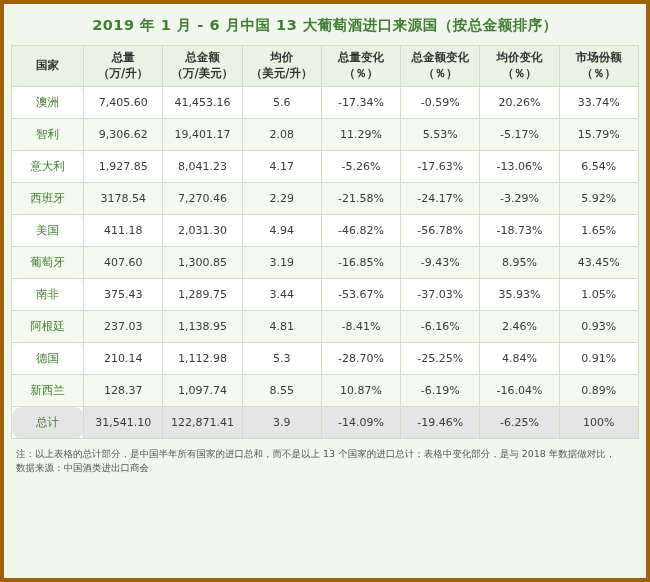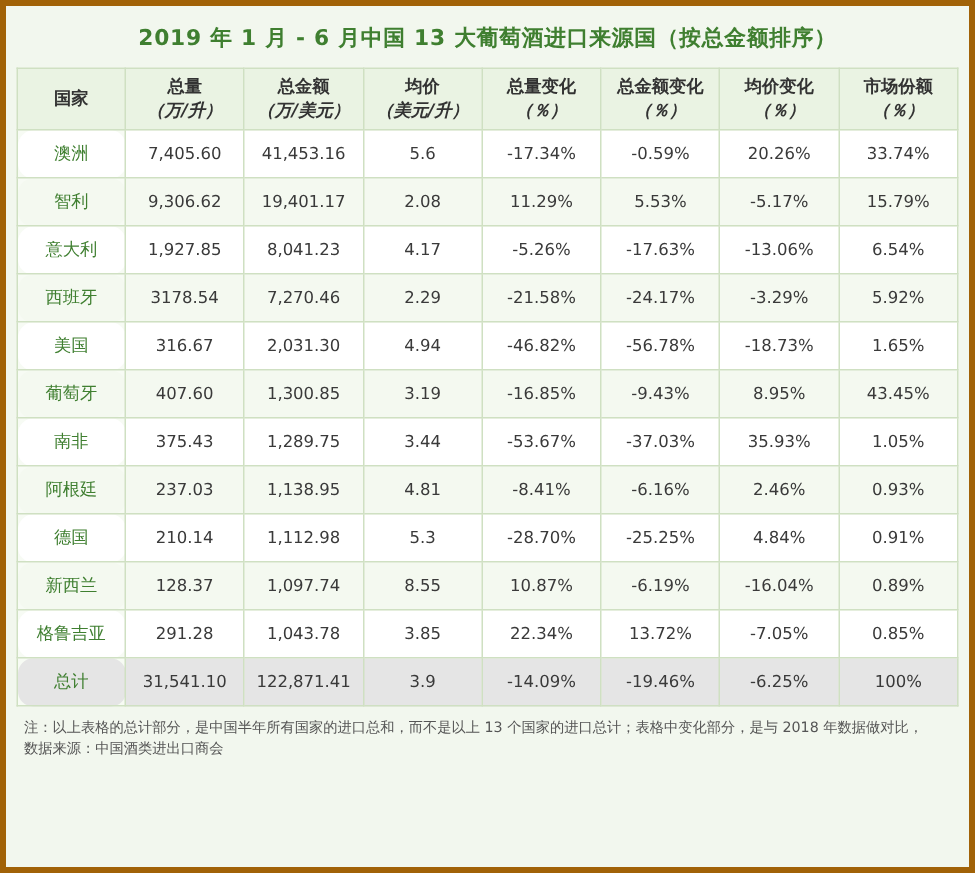--- a/index.html
+++ b/index.html
@@ -50,21 +50,20 @@
     background: #eaf3e3;
     font-weight: bold;
     color: #333333;
     height: 40px;
     line-height: 1.35;
     font-size: 11.5px;
   }
   table.data thead th .sub {
     display: block;
     font-weight: bold;
-    font-style: italic;
   }
   table.data tbody td.country {
     color: #3f7f30;
     font-weight: normal;
     font-size: 11.5px;
     border-radius: 10px;
   }
   table.data tbody tr:nth-child(odd) td {
     background: #ffffff;
   }
@@ -181,21 +180,21 @@
         <td>3178.54</td>
         <td>7,270.46</td>
         <td>2.29</td>
         <td>-21.58%</td>
         <td>-24.17%</td>
         <td>-3.29%</td>
         <td>5.92%</td>
       </tr>
       <tr>
         <td class="country">美国</td>
-        <td>316.67</td>
+        <td>411.18</td>
         <td>2,031.30</td>
         <td>4.94</td>
         <td>-46.82%</td>
         <td>-56.78%</td>
         <td>-18.73%</td>
         <td>1.65%</td>
       </tr>
       <tr>
         <td class="country">葡萄牙</td>
         <td>407.60</td>
@@ -238,30 +237,20 @@
       </tr>
       <tr>
         <td class="country">新西兰</td>
         <td>128.37</td>
         <td>1,097.74</td>
         <td>8.55</td>
         <td>10.87%</td>
         <td>-6.19%</td>
         <td>-16.04%</td>
         <td>0.89%</td>
-      </tr>
-      <tr>
-        <td class="country">格鲁吉亚</td>
-        <td>291.28</td>
-        <td>1,043.78</td>
-        <td>3.85</td>
-        <td>22.34%</td>
-        <td>13.72%</td>
-        <td>-7.05%</td>
-        <td>0.85%</td>
       </tr>
       <tr class="total">
         <td class="country">总计</td>
         <td>31,541.10</td>
         <td>122,871.41</td>
         <td>3.9</td>
         <td>-14.09%</td>
         <td>-19.46%</td>
         <td>-6.25%</td>
         <td>100%</td>

